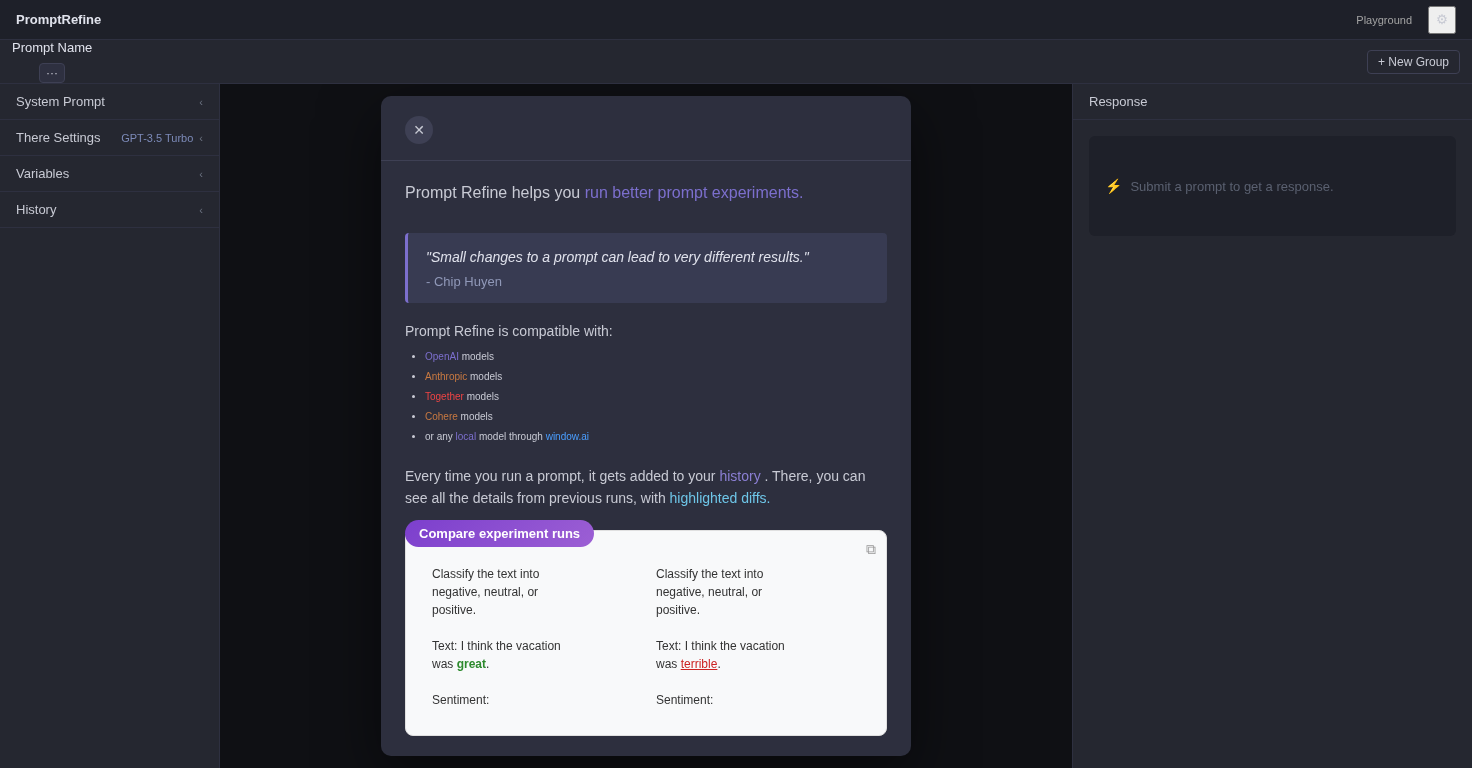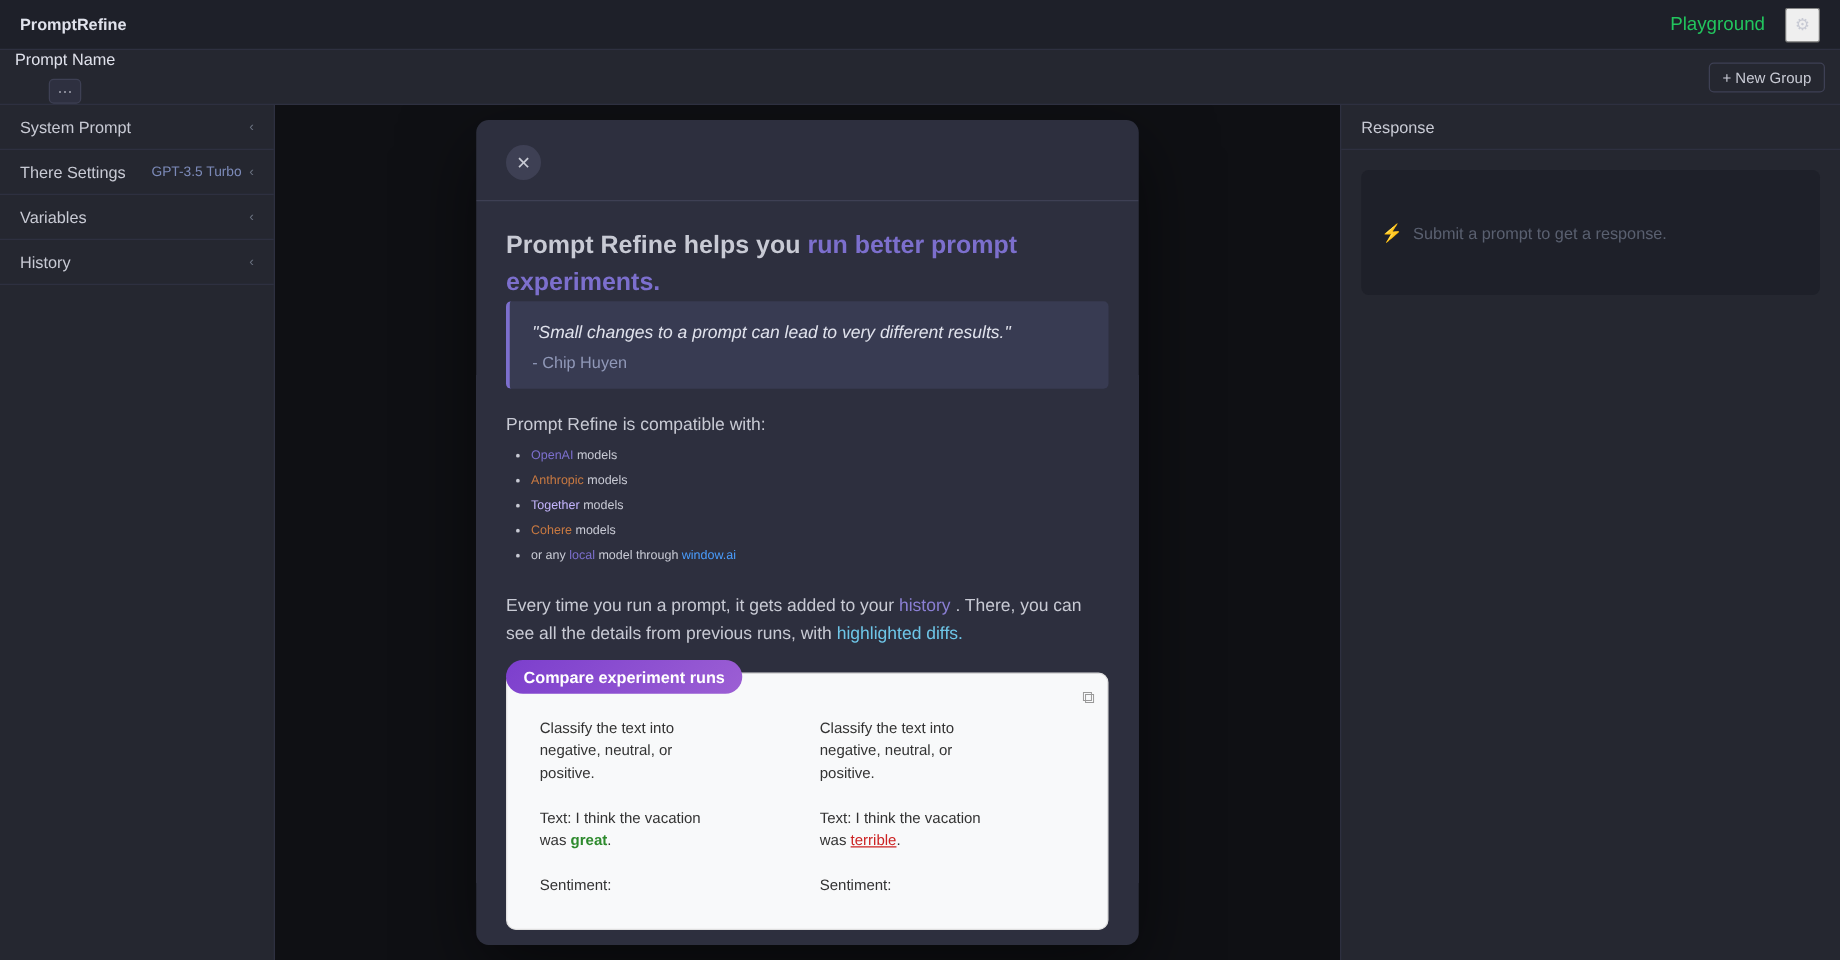--- a/index.html
+++ b/index.html
@@ -27,22 +27,22 @@
       font-size: 13px;
       font-weight: 600;
       color: #e0e2ec;
     }
     .nav-right {
       display: flex;
       align-items: center;
       gap: 16px;
     }
     .playground-link {
-      font-size: 15px;
-      color: #22c55e;
+      font-size: 11px;
+      color: #a3a3a3;
     }
     .settings-icon-btn {
       width: 28px;
       height: 28px;
       display: flex;
       align-items: center;
       justify-content: center;
       cursor: pointer;
       color: #c8cad4;
     }
@@ -205,25 +205,24 @@
       font-size: 14px;
       cursor: pointer;
       display: flex;
       align-items: center;
       justify-content: center;
     }
     .modal-body {
       padding: 20px 24px;
     }
     .modal-intro {
-      font-size: 20px;
-      color: #c8cad4;
-      margin-bottom: 0;
+      font-size: 16px;
+      color: #c8cad4;
+      margin-bottom: 28px;
       line-height: 1.5;
-      font-weight: bold;
     }
     .link-text { color: #7c6fcd; text-decoration: none; }
     .link-text-blue { color: #4a9eff; text-decoration: none; }
 
     .quote-block {
       background: #383b52;
       border-left: 3px solid #7c6fcd;
       border-radius: 4px;
       padding: 14px 18px;
       margin-bottom: 20px;
@@ -251,21 +250,21 @@
       margin-bottom: 20px;
     }
     .compat-list li {
       font-size: 10px;
       color: #c8cad4;
       margin-bottom: 4px;
       line-height: 1.6;
     }
     .link-openai { color: #7c6fcd; }
     .link-anthropic { color: #c87941; }
-    .link-together { color: #c4b5fd; }
+    .link-together { color: #ef4444; }
     .link-cohere { color: #c87941; }
     .link-local { color: #7c6fcd; }
 
     .history-text {
       font-size: 14px;
       color: #c8cad4;
       margin-bottom: 20px;
       line-height: 1.6;
     }
     .link-history { color: #8b7fd4; }

